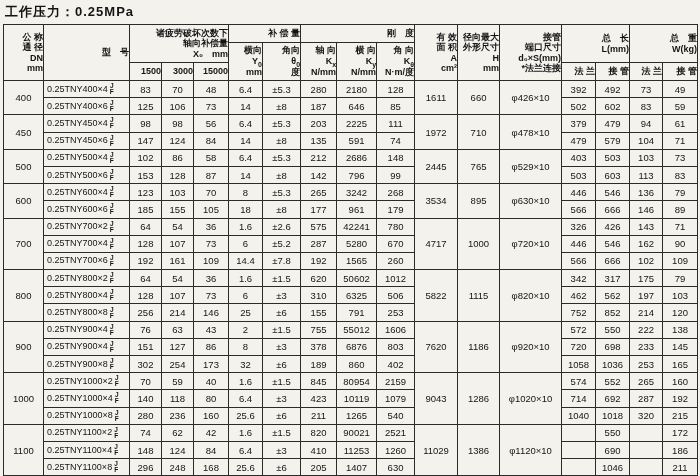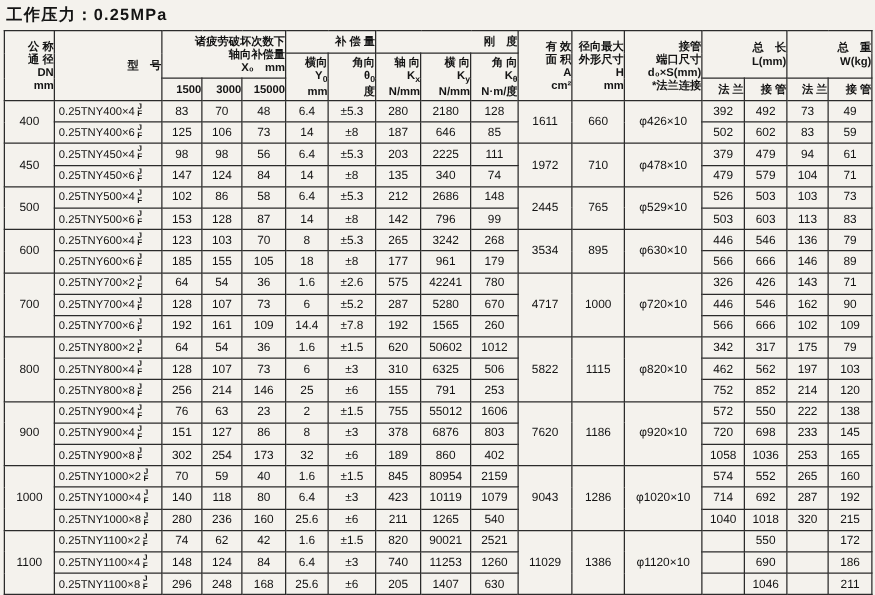--- a/index.html
+++ b/index.html
@@ -210,21 +210,21 @@
                 <span>F</span>
               </span>
             </span>
           </td>
           <td>147</td>
           <td>124</td>
           <td>84</td>
           <td>14</td>
           <td>±8</td>
           <td>135</td>
-          <td>340</td>
+          <td>591</td>
           <td>74</td>
           <td>479</td>
           <td>579</td>
           <td>104</td>
           <td>71</td>
         </tr>
         <tr>
           <td rowspan="2">500</td>
           <td class="model">
             <span class="mwrap">
@@ -239,21 +239,21 @@
           <td>86</td>
           <td>58</td>
           <td>6.4</td>
           <td>±5.3</td>
           <td>212</td>
           <td>2686</td>
           <td>148</td>
           <td rowspan="2">2445</td>
           <td rowspan="2">765</td>
           <td rowspan="2">φ529×10</td>
-          <td>526</td>
+          <td>403</td>
           <td>503</td>
           <td>103</td>
           <td>73</td>
         </tr>
         <tr>
           <td class="model">
             <span class="mwrap">
               <span>0.25TNY500×6</span>
               <span class="jf">
                 <span>J</span>
@@ -476,21 +476,21 @@
             <span class="mwrap">
               <span>0.25TNY900×4</span>
               <span class="jf">
                 <span>J</span>
                 <span>F</span>
               </span>
             </span>
           </td>
           <td>76</td>
           <td>63</td>
-          <td>23</td>
+          <td>43</td>
           <td>2</td>
           <td>±1.5</td>
           <td>755</td>
           <td>55012</td>
           <td>1606</td>
           <td rowspan="3">7620</td>
           <td rowspan="3">1186</td>
           <td rowspan="3">φ920×10</td>
           <td>572</td>
           <td>550</td>
@@ -651,21 +651,21 @@
                 <span>J</span>
                 <span>F</span>
               </span>
             </span>
           </td>
           <td>148</td>
           <td>124</td>
           <td>84</td>
           <td>6.4</td>
           <td>±3</td>
-          <td>740</td>
+          <td>410</td>
           <td>11253</td>
           <td>1260</td>
           <td></td>
           <td>690</td>
           <td></td>
           <td>186</td>
         </tr>
         <tr>
           <td class="model">
             <span class="mwrap">

